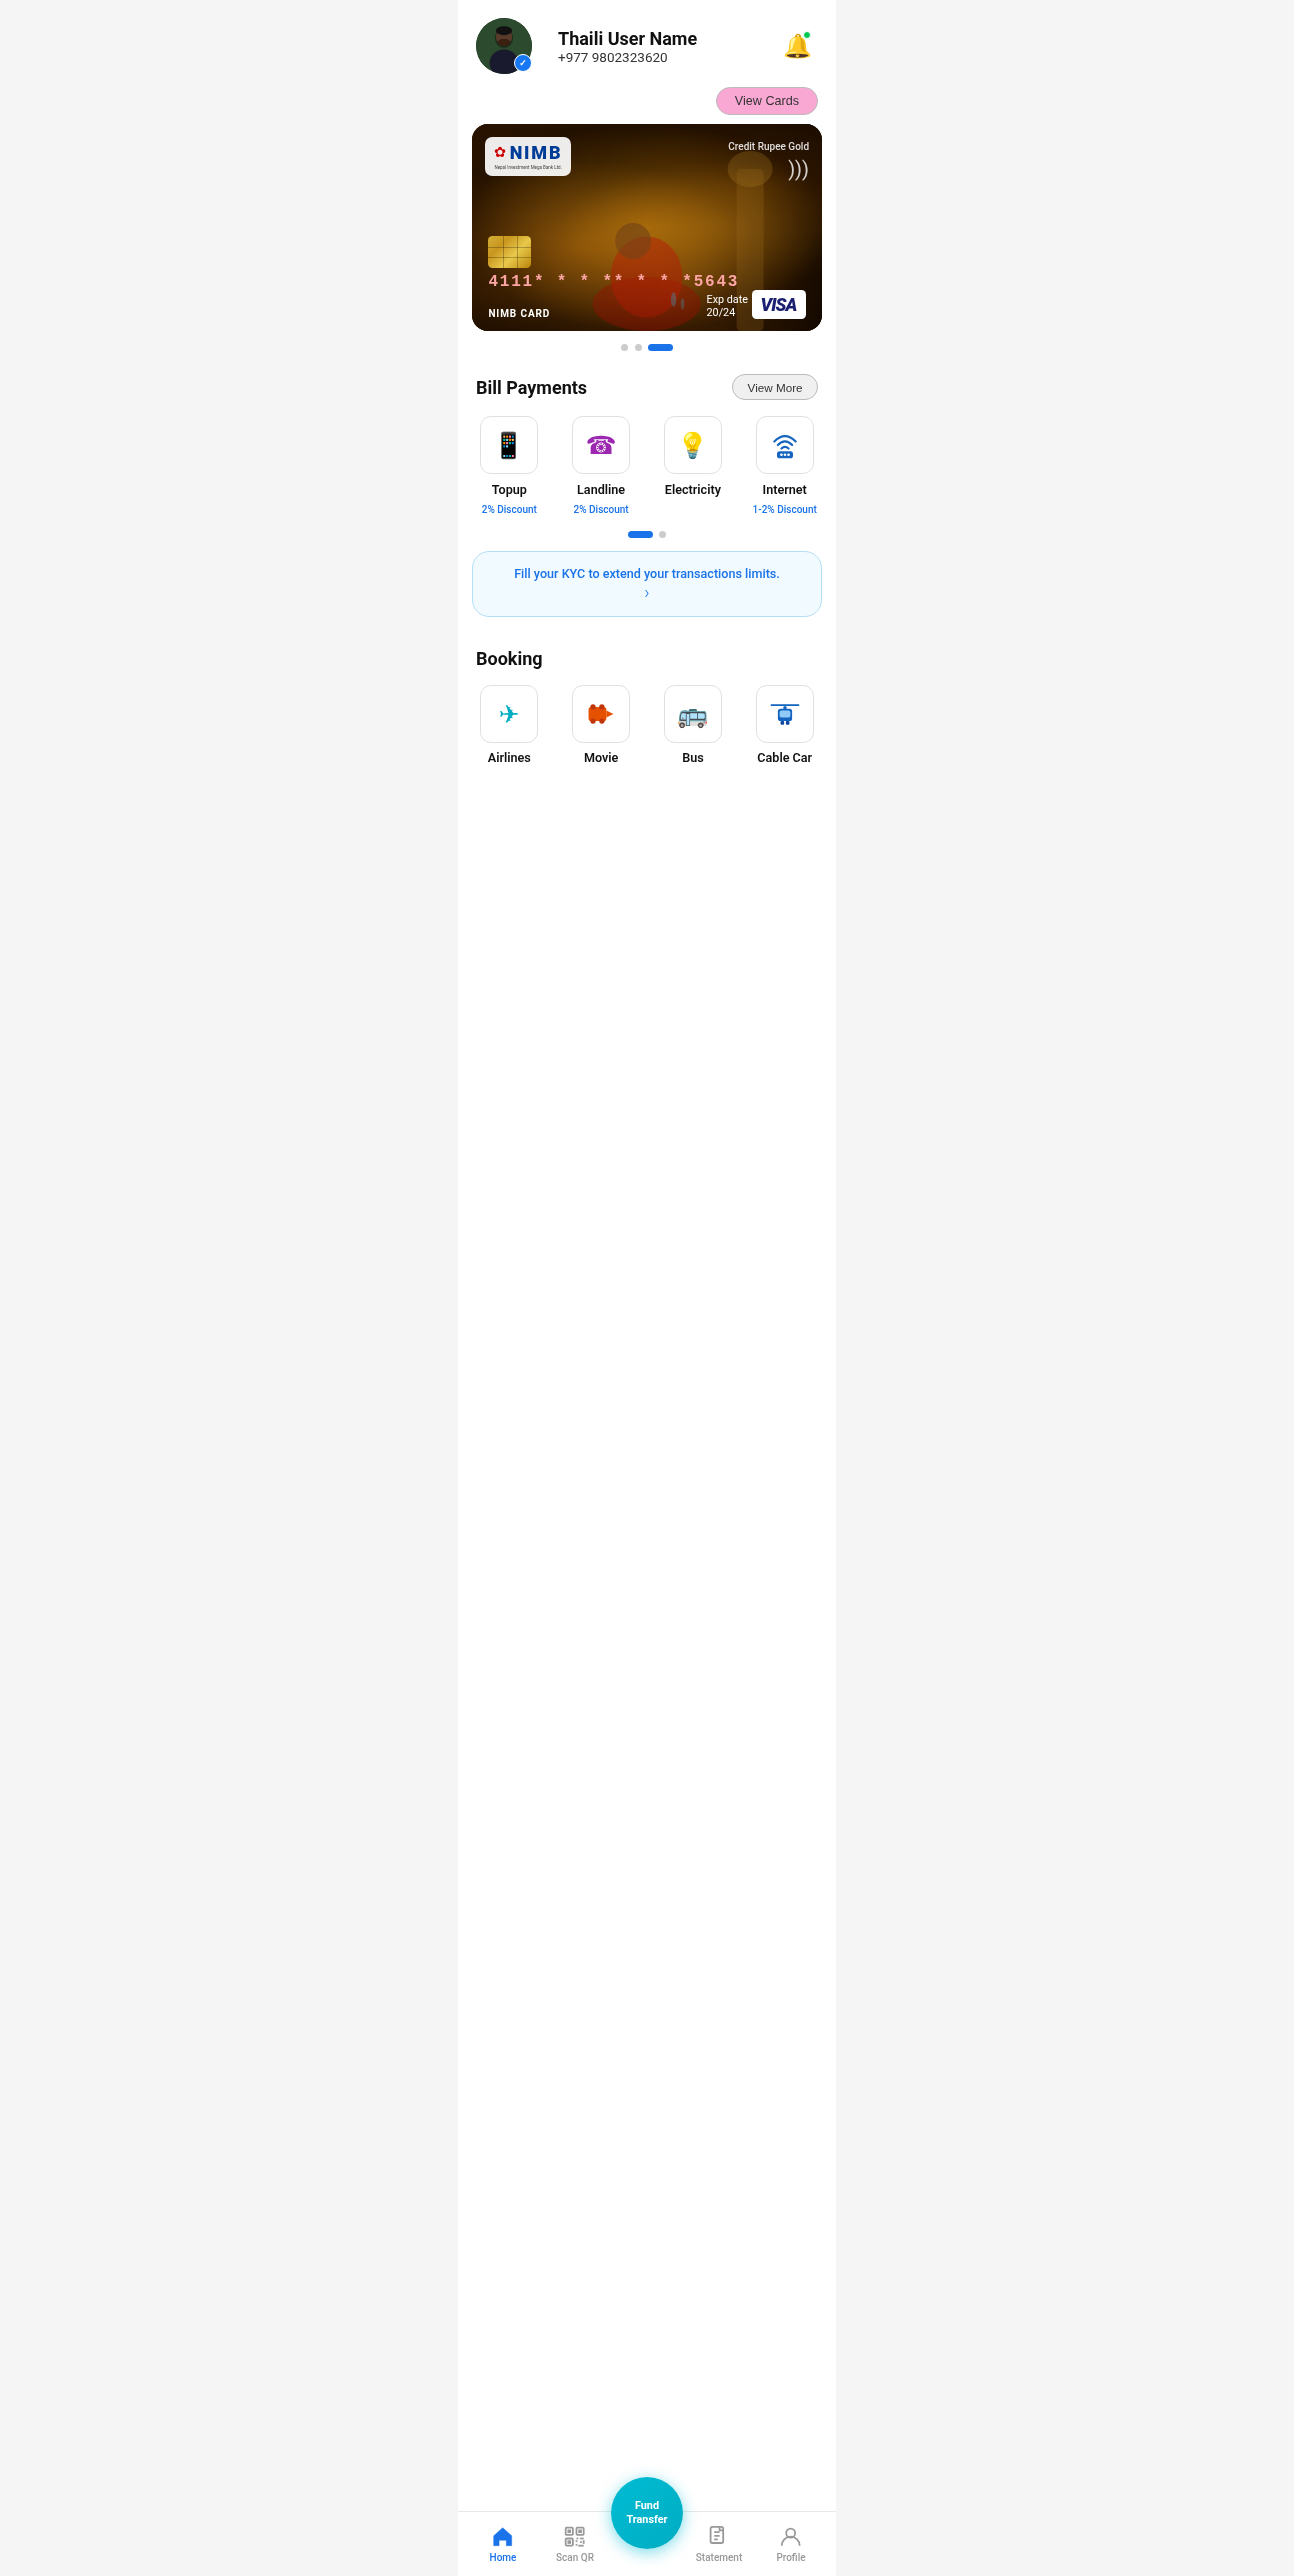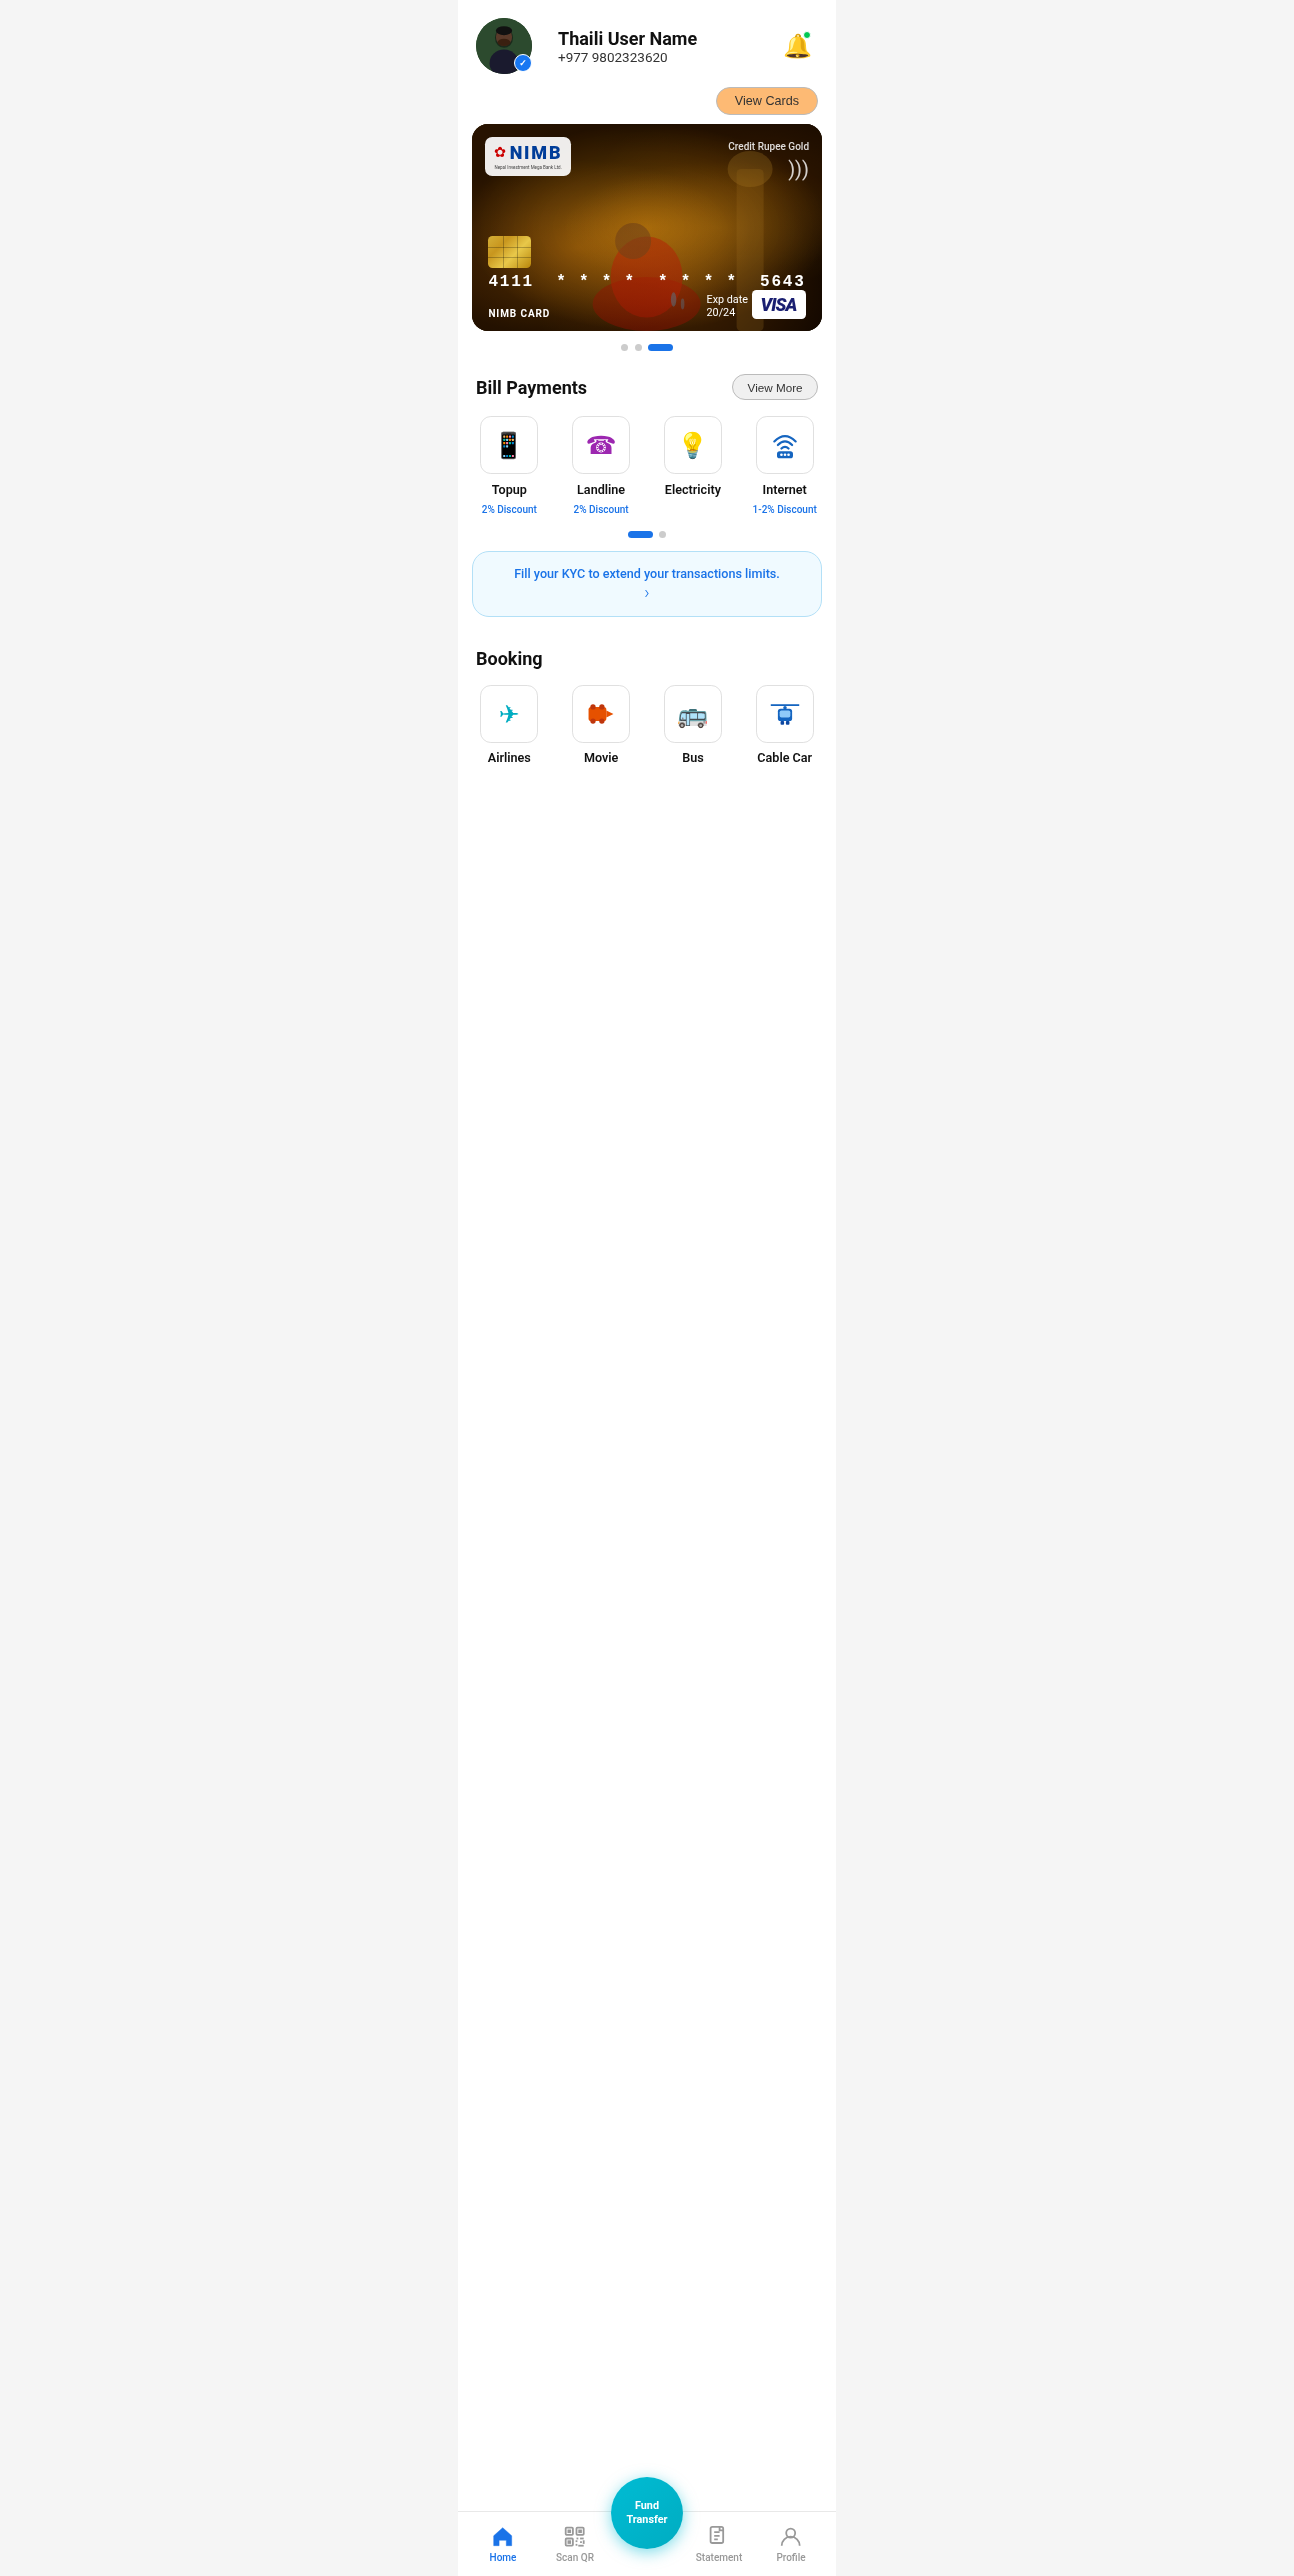--- a/index.html
+++ b/index.html
@@ -99,21 +99,21 @@
     }
 
     
     .view-cards-wrapper {
       display: flex;
       justify-content: flex-end;
       padding: 3.6px 18px 9px;
     }
     .view-cards-btn {
       border: 1.3px solid #bbb;
-      background: #fdba74;
+      background: #f9a8d4;
       border-radius: 18px;
       padding: 6.3px 18px;
       font-size: 12.6px;
       color: #333;
       cursor: pointer;
       font-weight: 500;
     }
 
     
     .card-section {
@@ -213,22 +213,21 @@
       top: 0; bottom: 0;
       width: 0.9px;
       background: rgba(0,0,0,0.25);
     }
     .card-number {
       position: absolute;
       bottom: 40px;
       left: 16px;
       right: 16px;
       display: flex;
-      justify-content: space-between;
-      color: #ffffff;
+      color: #fca5a5;
       font-size: 16px;
       font-weight: 600;
       letter-spacing: 1.8px;
       font-family: 'Courier New', monospace;
     }
     .card-bottom {
       position: absolute;
       bottom: 12.6px;
       left: 16px;
       right: 16px;

